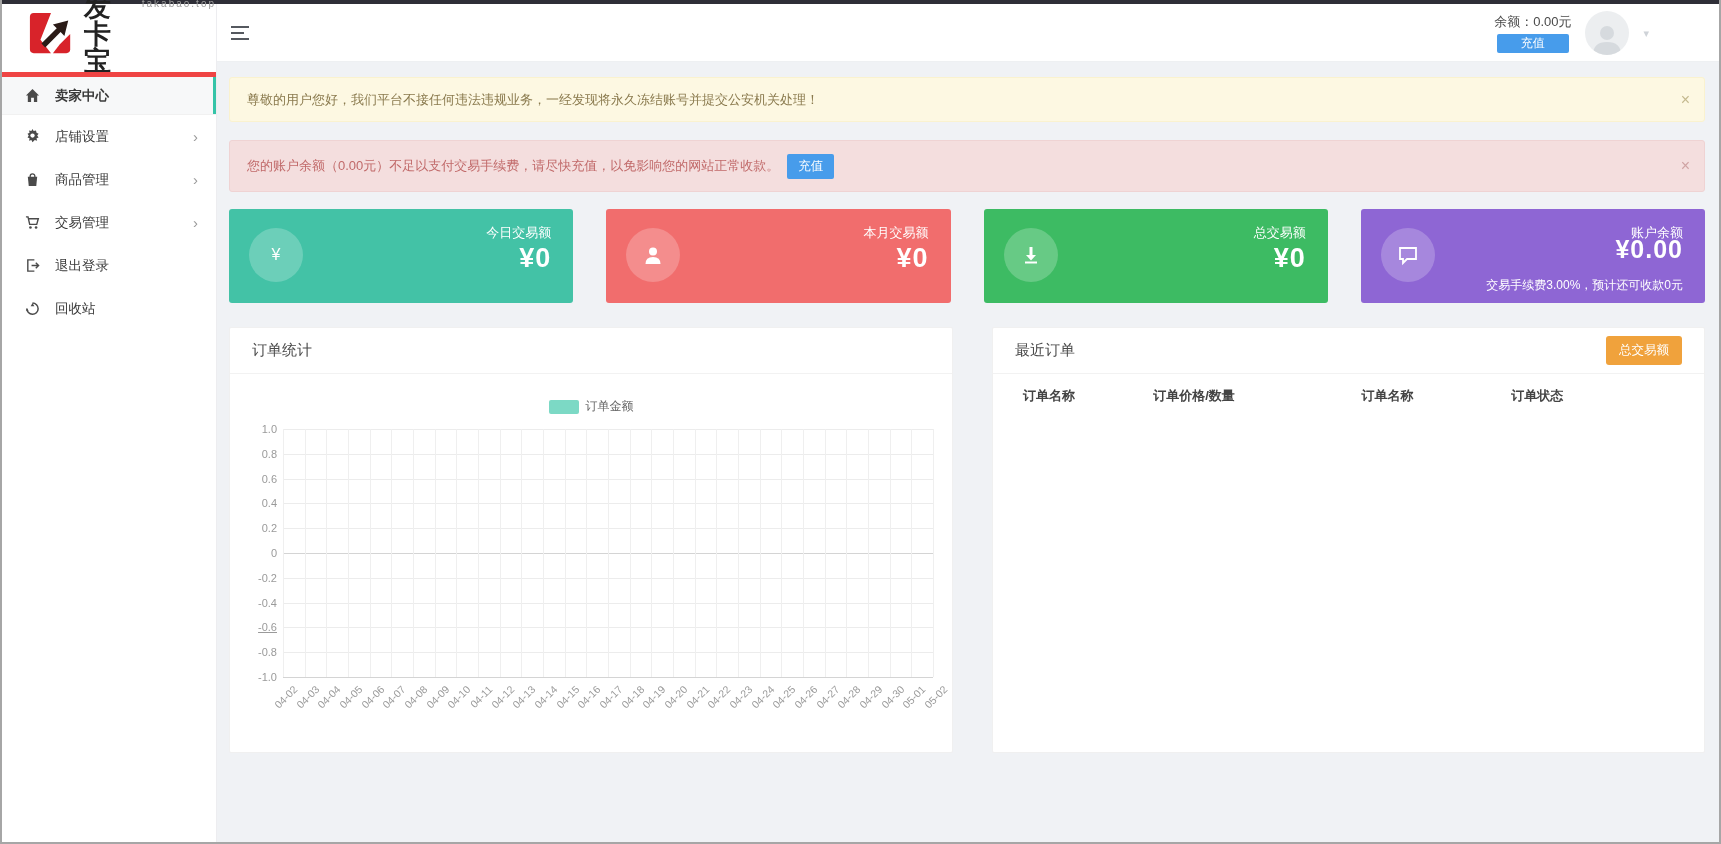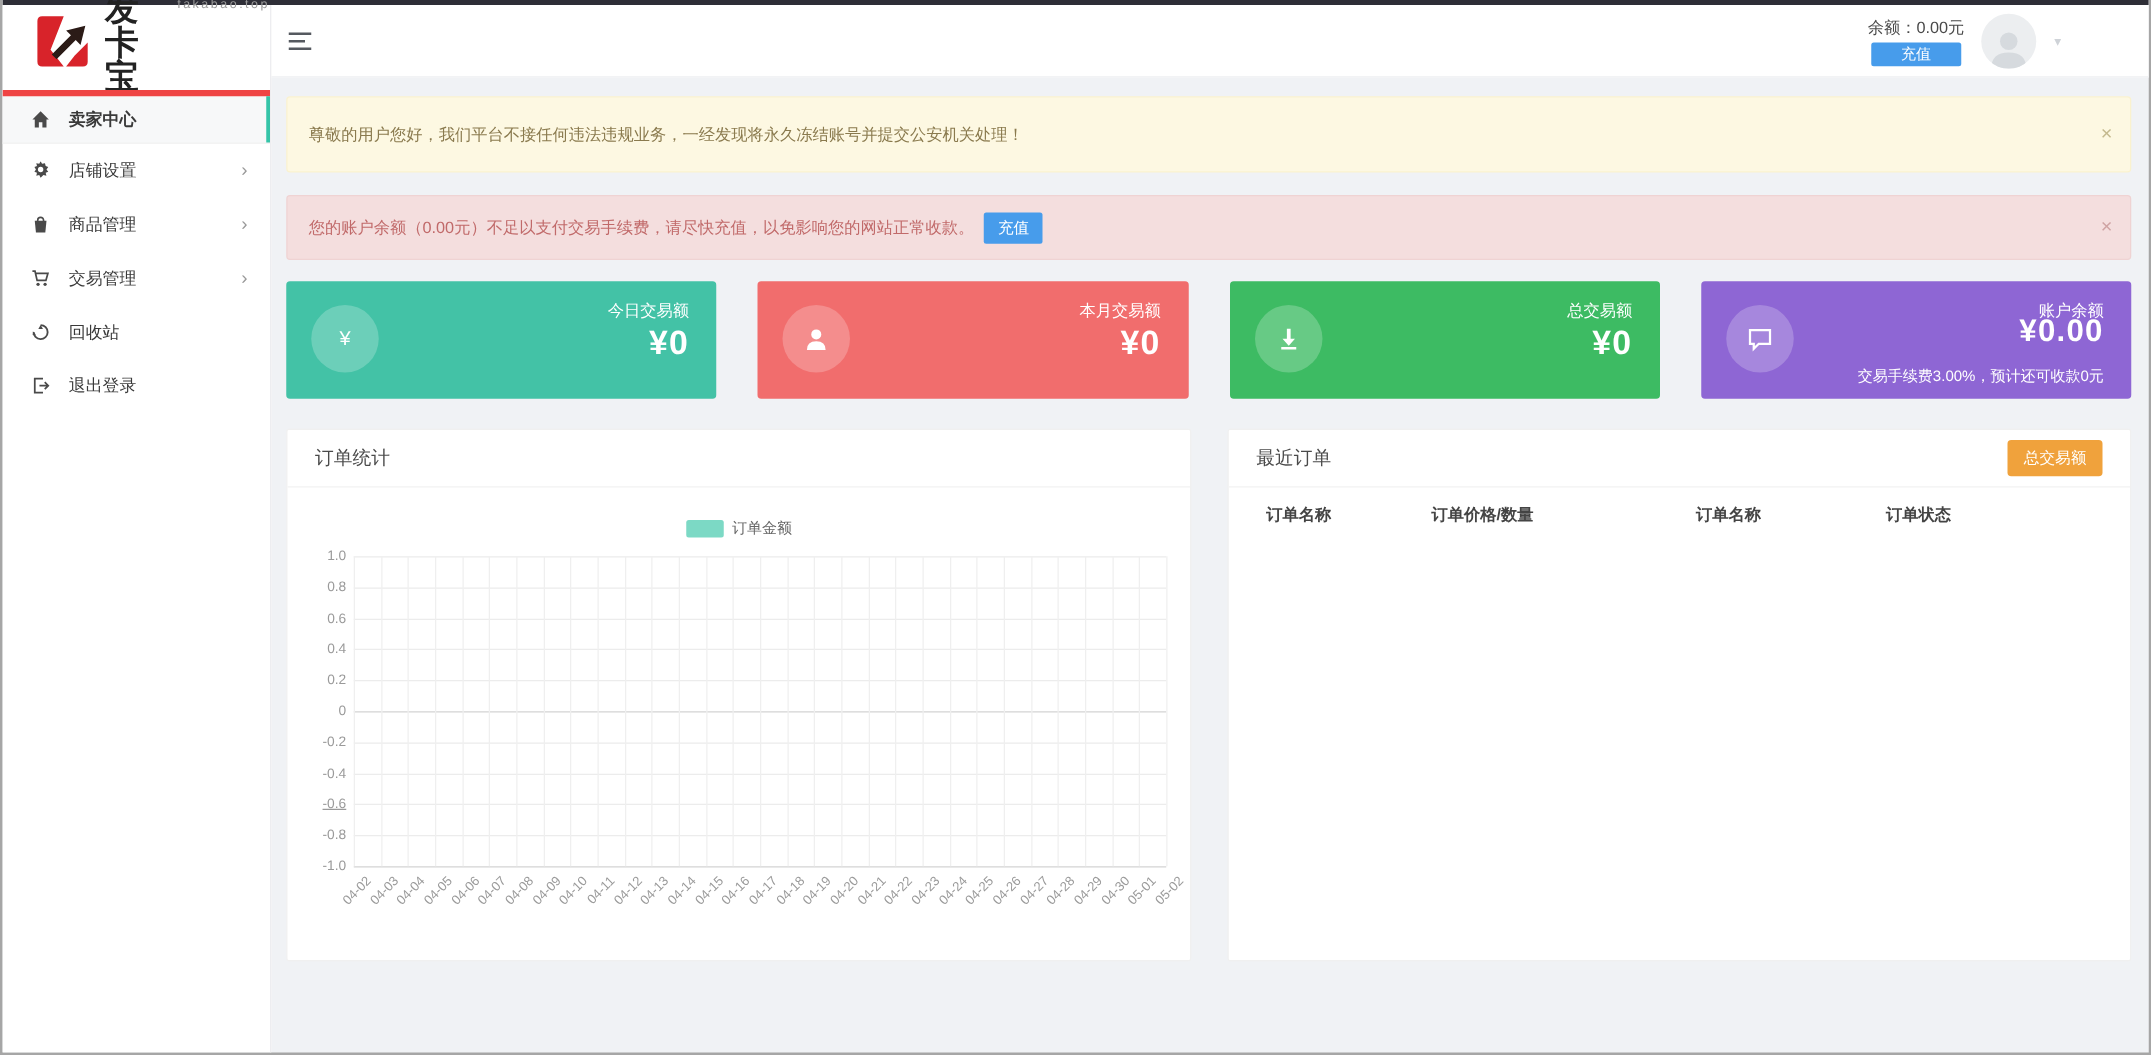--- a/index.html
+++ b/index.html
@@ -35,38 +35,38 @@
   .balance-text{font-size:13px;color:#4a4a4a;}
   .btn-recharge-top{background:#479ceb;color:#fff;border:none;font-size:12px;padding:2px 24px;border-radius:2px;cursor:pointer;line-height:1.3;}
   .avatar{width:44px;height:44px;border-radius:50%;background:#eceef0;overflow:hidden;display:flex;align-items:flex-end;justify-content:center;cursor:pointer;}
   .avatar svg{width:34px;height:34px;}
   .caret{color:#cfd3d8;font-size:11px;cursor:pointer;}
 
   
   .content{position:absolute;left:215px;right:0;top:62px;bottom:0;padding:15px 14px 0 12px;overflow:hidden;}
 
   .alert{position:relative;border-radius:3px;padding:0 36px 0 17px;display:flex;align-items:center;font-size:13px;}
-  .alert-warning{background:#fdf8e2;border:1px solid #faf2cf;color:#8a7a4e;height:61px;margin-bottom:18px;}
+  .alert-warning{background:#fdf8e2;border:1px solid #faf2cf;color:#8a7a4e;height:45px;margin-bottom:18px;}
   .alert-danger{background:#f4dede;border:1px solid #efd3d3;color:#c16a6a;height:52px;margin-bottom:17px;}
   .alert .close-x{position:absolute;right:14px;top:50%;transform:translateY(-50%);color:#c4b98e;font-size:16px;cursor:pointer;line-height:1;}
   .alert-danger .close-x{color:#cfa3a3;}
   .btn-recharge-inline{background:#479ceb;color:#fff;border:none;font-size:12.5px;padding:4px 11px;border-radius:2px;margin-left:8px;cursor:pointer;}
 
   
   .cards{display:flex;gap:33px;margin-bottom:24px;}
   .card{flex:1 1 0;height:94px;border-radius:3px;color:#fff;position:relative;padding:12px 20px 10px 20px;}
   .card .icon-circle{position:absolute;left:20px;top:19px;width:54px;height:54px;border-radius:50%;background:rgba(255,255,255,0.22);display:flex;align-items:center;justify-content:center;font-size:22px;}
   .card .icon-circle svg{width:22px;height:22px;}
   .card .c-label{position:absolute;right:22px;top:15px;font-size:13px;}
   .card .c-value{position:absolute;right:22px;top:34px;font-size:27px;font-weight:bold;letter-spacing:1px;}
   .card.has-note .c-value{top:26px;font-size:25px;}
   .card .c-note{position:absolute;right:22px;bottom:9px;font-size:12px;}
 
   
-  .panels{display:flex;gap:29px;}
+  .panels{display:flex;gap:39px;}
   .panel{background:#fff;border:1px solid #f0f0f0;border-radius:2px;height:426px;position:relative;}
   .panel-left{flex:0 0 724px;}
   .panel-right{flex:1 1 auto;}
   .panel-head{height:46px;display:flex;align-items:center;padding:0 22px;border-bottom:1px solid #f2f2f2;}
   .panel-title{font-size:15px;color:#4a4a4a;}
   .btn-view-all{margin-left:auto;background:#f0a23c;color:#fff;border:none;border-radius:3px;font-size:12.5px;padding:6px 13px;cursor:pointer;}
 
   
   .legend{display:flex;align-items:center;justify-content:center;gap:7px;margin-top:24px;cursor:pointer;}
   .legend-swatch{width:30px;height:14px;border-radius:2px;background:#7cd9c5;}
@@ -138,35 +138,35 @@
               <circle cx="5.8" cy="13.3" r="1.4" fill="currentColor"></circle>
               <circle cx="11.8" cy="13.3" r="1.4" fill="currentColor"></circle>
             </svg>
           </span>
           <span>交易管理</span>
           <span class="chevron">›</span>
         </div>
         <div class="menu-item">
           <span class="mi-icon">
             <svg viewBox="0 0 16 16">
+              <path d="M10 2H3v12h7" fill="none" stroke="currentColor" stroke-width="1.5"></path>
+              <path d="M7 8h7M11.5 5 14.5 8 11.5 11" fill="none" stroke="currentColor" stroke-width="1.5"></path>
+            </svg>
+          </span>
+          <span>退出登录</span>
+        </div>
+        <div class="menu-item">
+          <span class="mi-icon">
+            <svg viewBox="0 0 16 16">
               <path d="M8 2.2 10 5.6 6 5.6Z" fill="currentColor"></path>
               <path d="M8 2.2A6 6 0 1 1 2 8" fill="none" stroke="currentColor" stroke-width="1.6"></path>
               <path d="M2 8 0.9 10.2 4 10.4Z" fill="currentColor"></path>
             </svg>
           </span>
           <span>回收站</span>
-        </div>
-        <div class="menu-item">
-          <span class="mi-icon">
-            <svg viewBox="0 0 16 16">
-              <path d="M10 2H3v12h7" fill="none" stroke="currentColor" stroke-width="1.5"></path>
-              <path d="M7 8h7M11.5 5 14.5 8 11.5 11" fill="none" stroke="currentColor" stroke-width="1.5"></path>
-            </svg>
-          </span>
-          <span>退出登录</span>
         </div>
       </div>
   </div>
 
   <div class="topbar">
     <div class="hamburger">
       <span class="l1"></span>
         <span class="l2"></span>
         <span class="l3"></span>
     </div>

